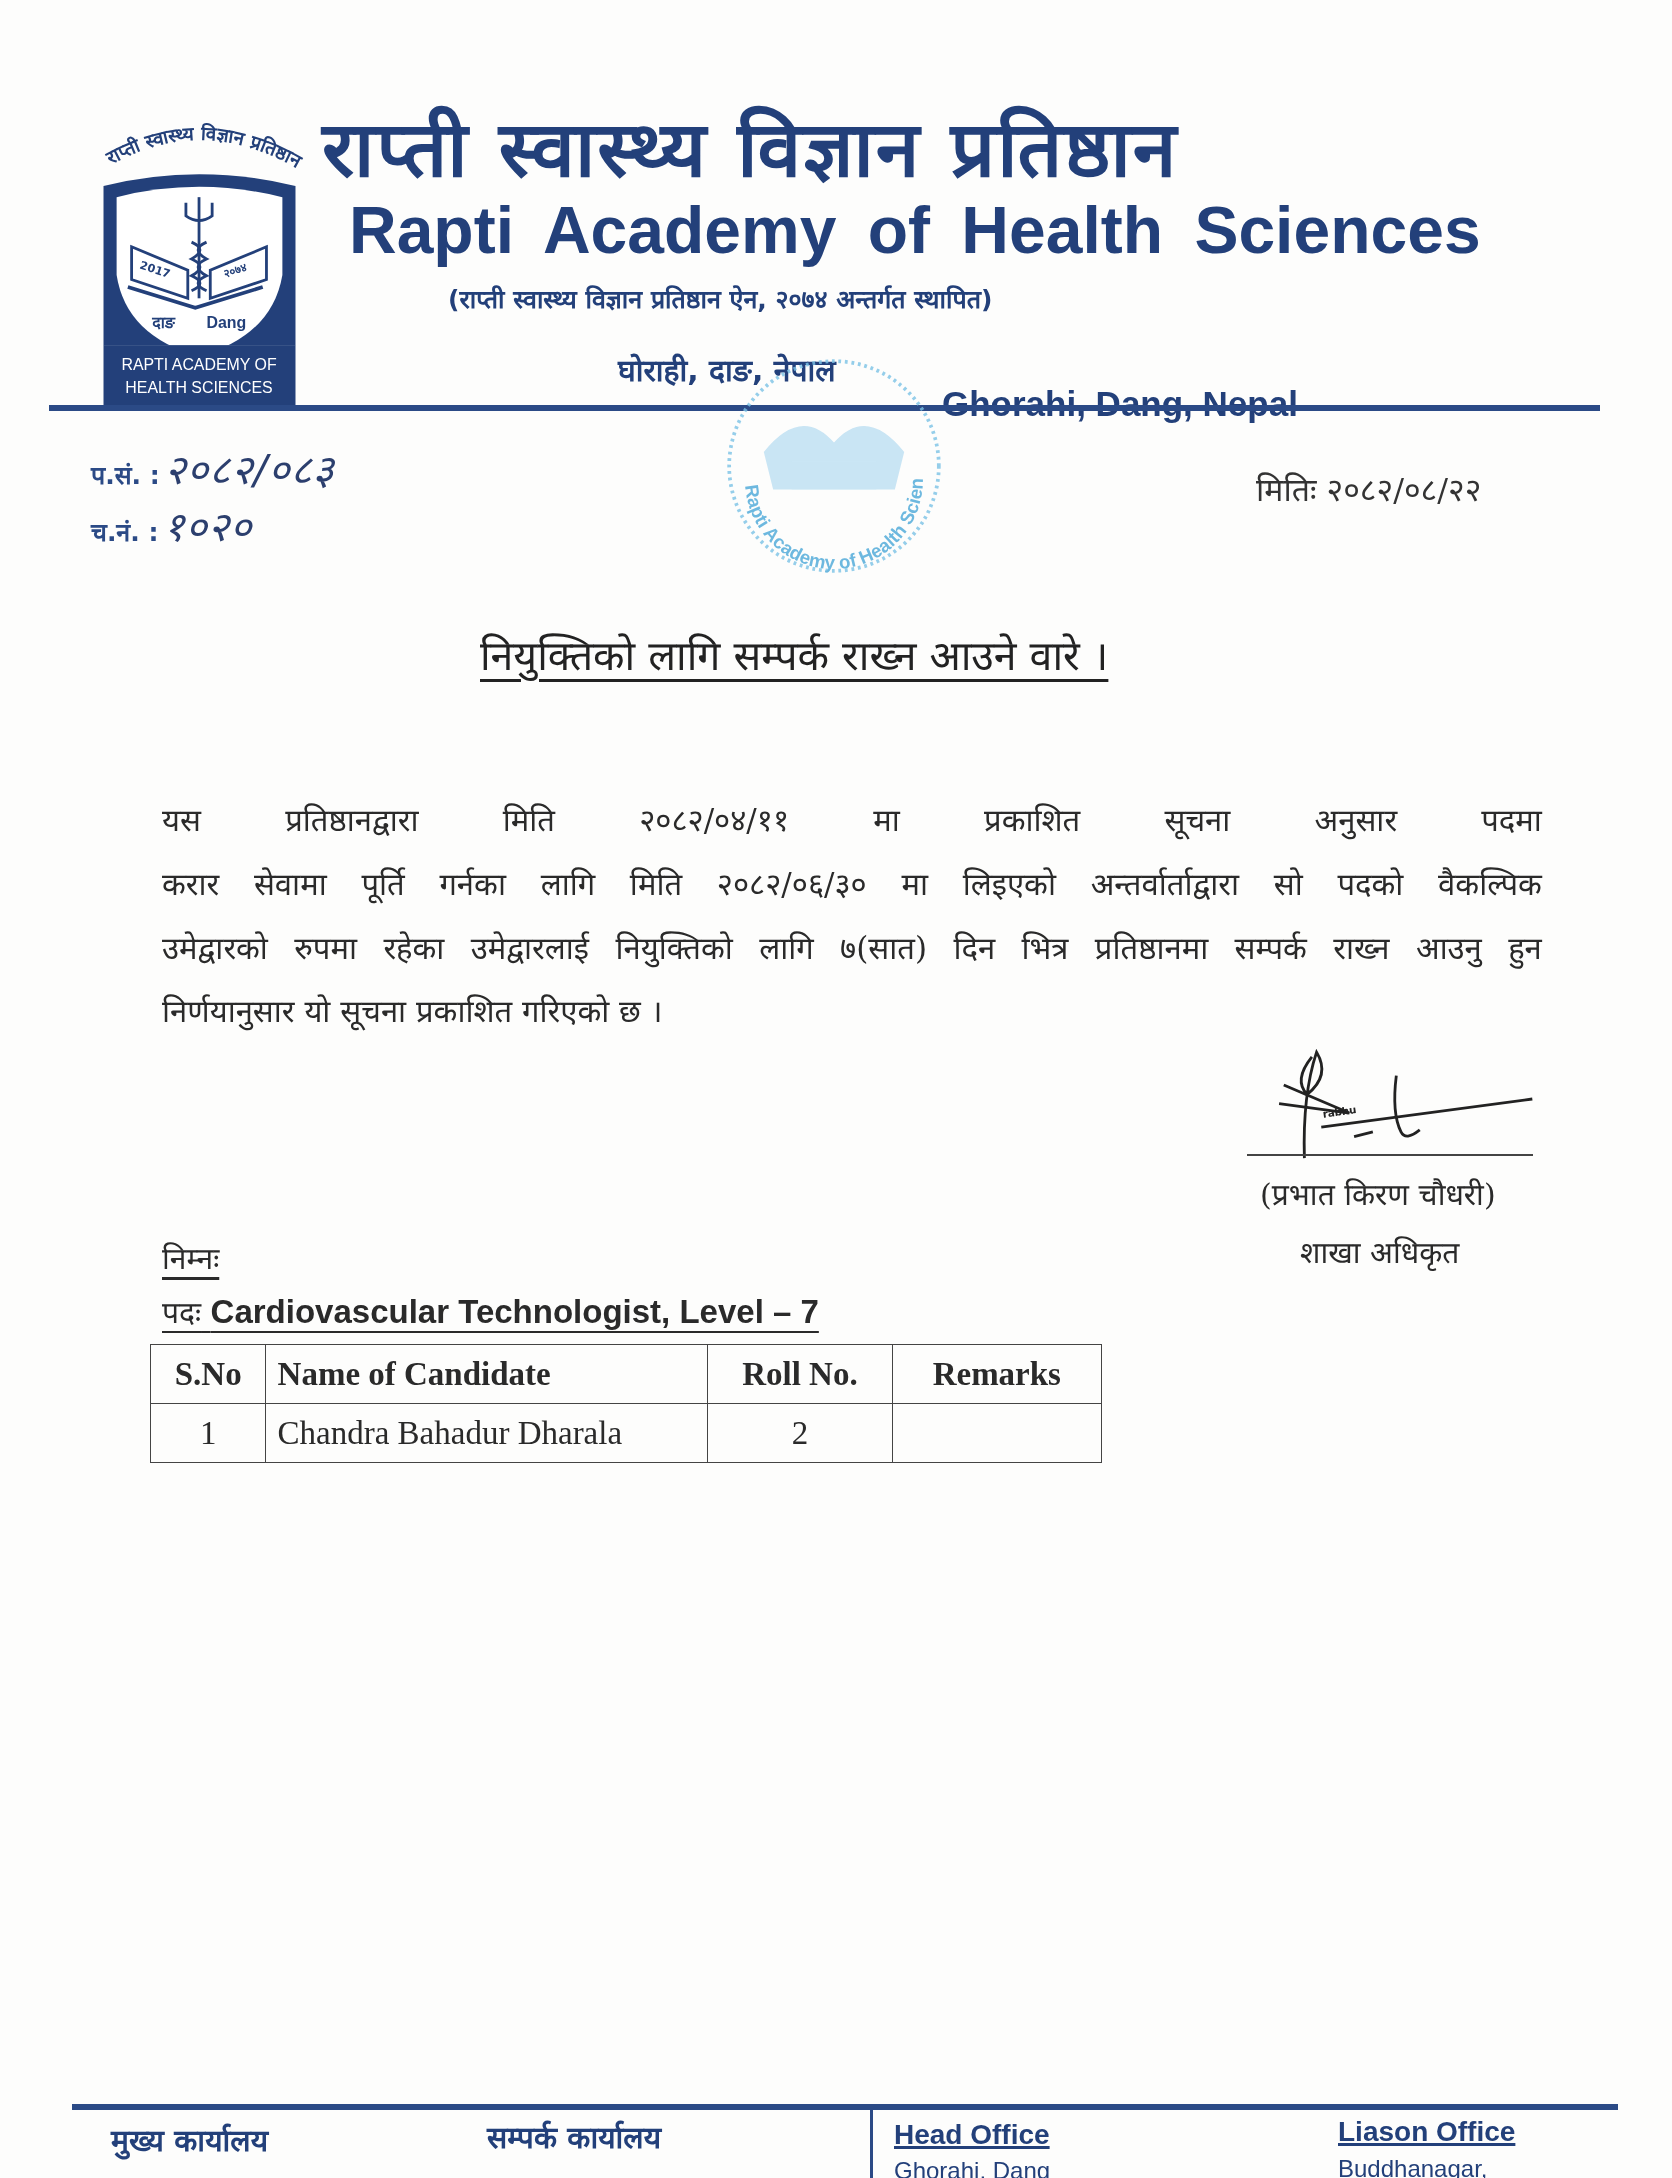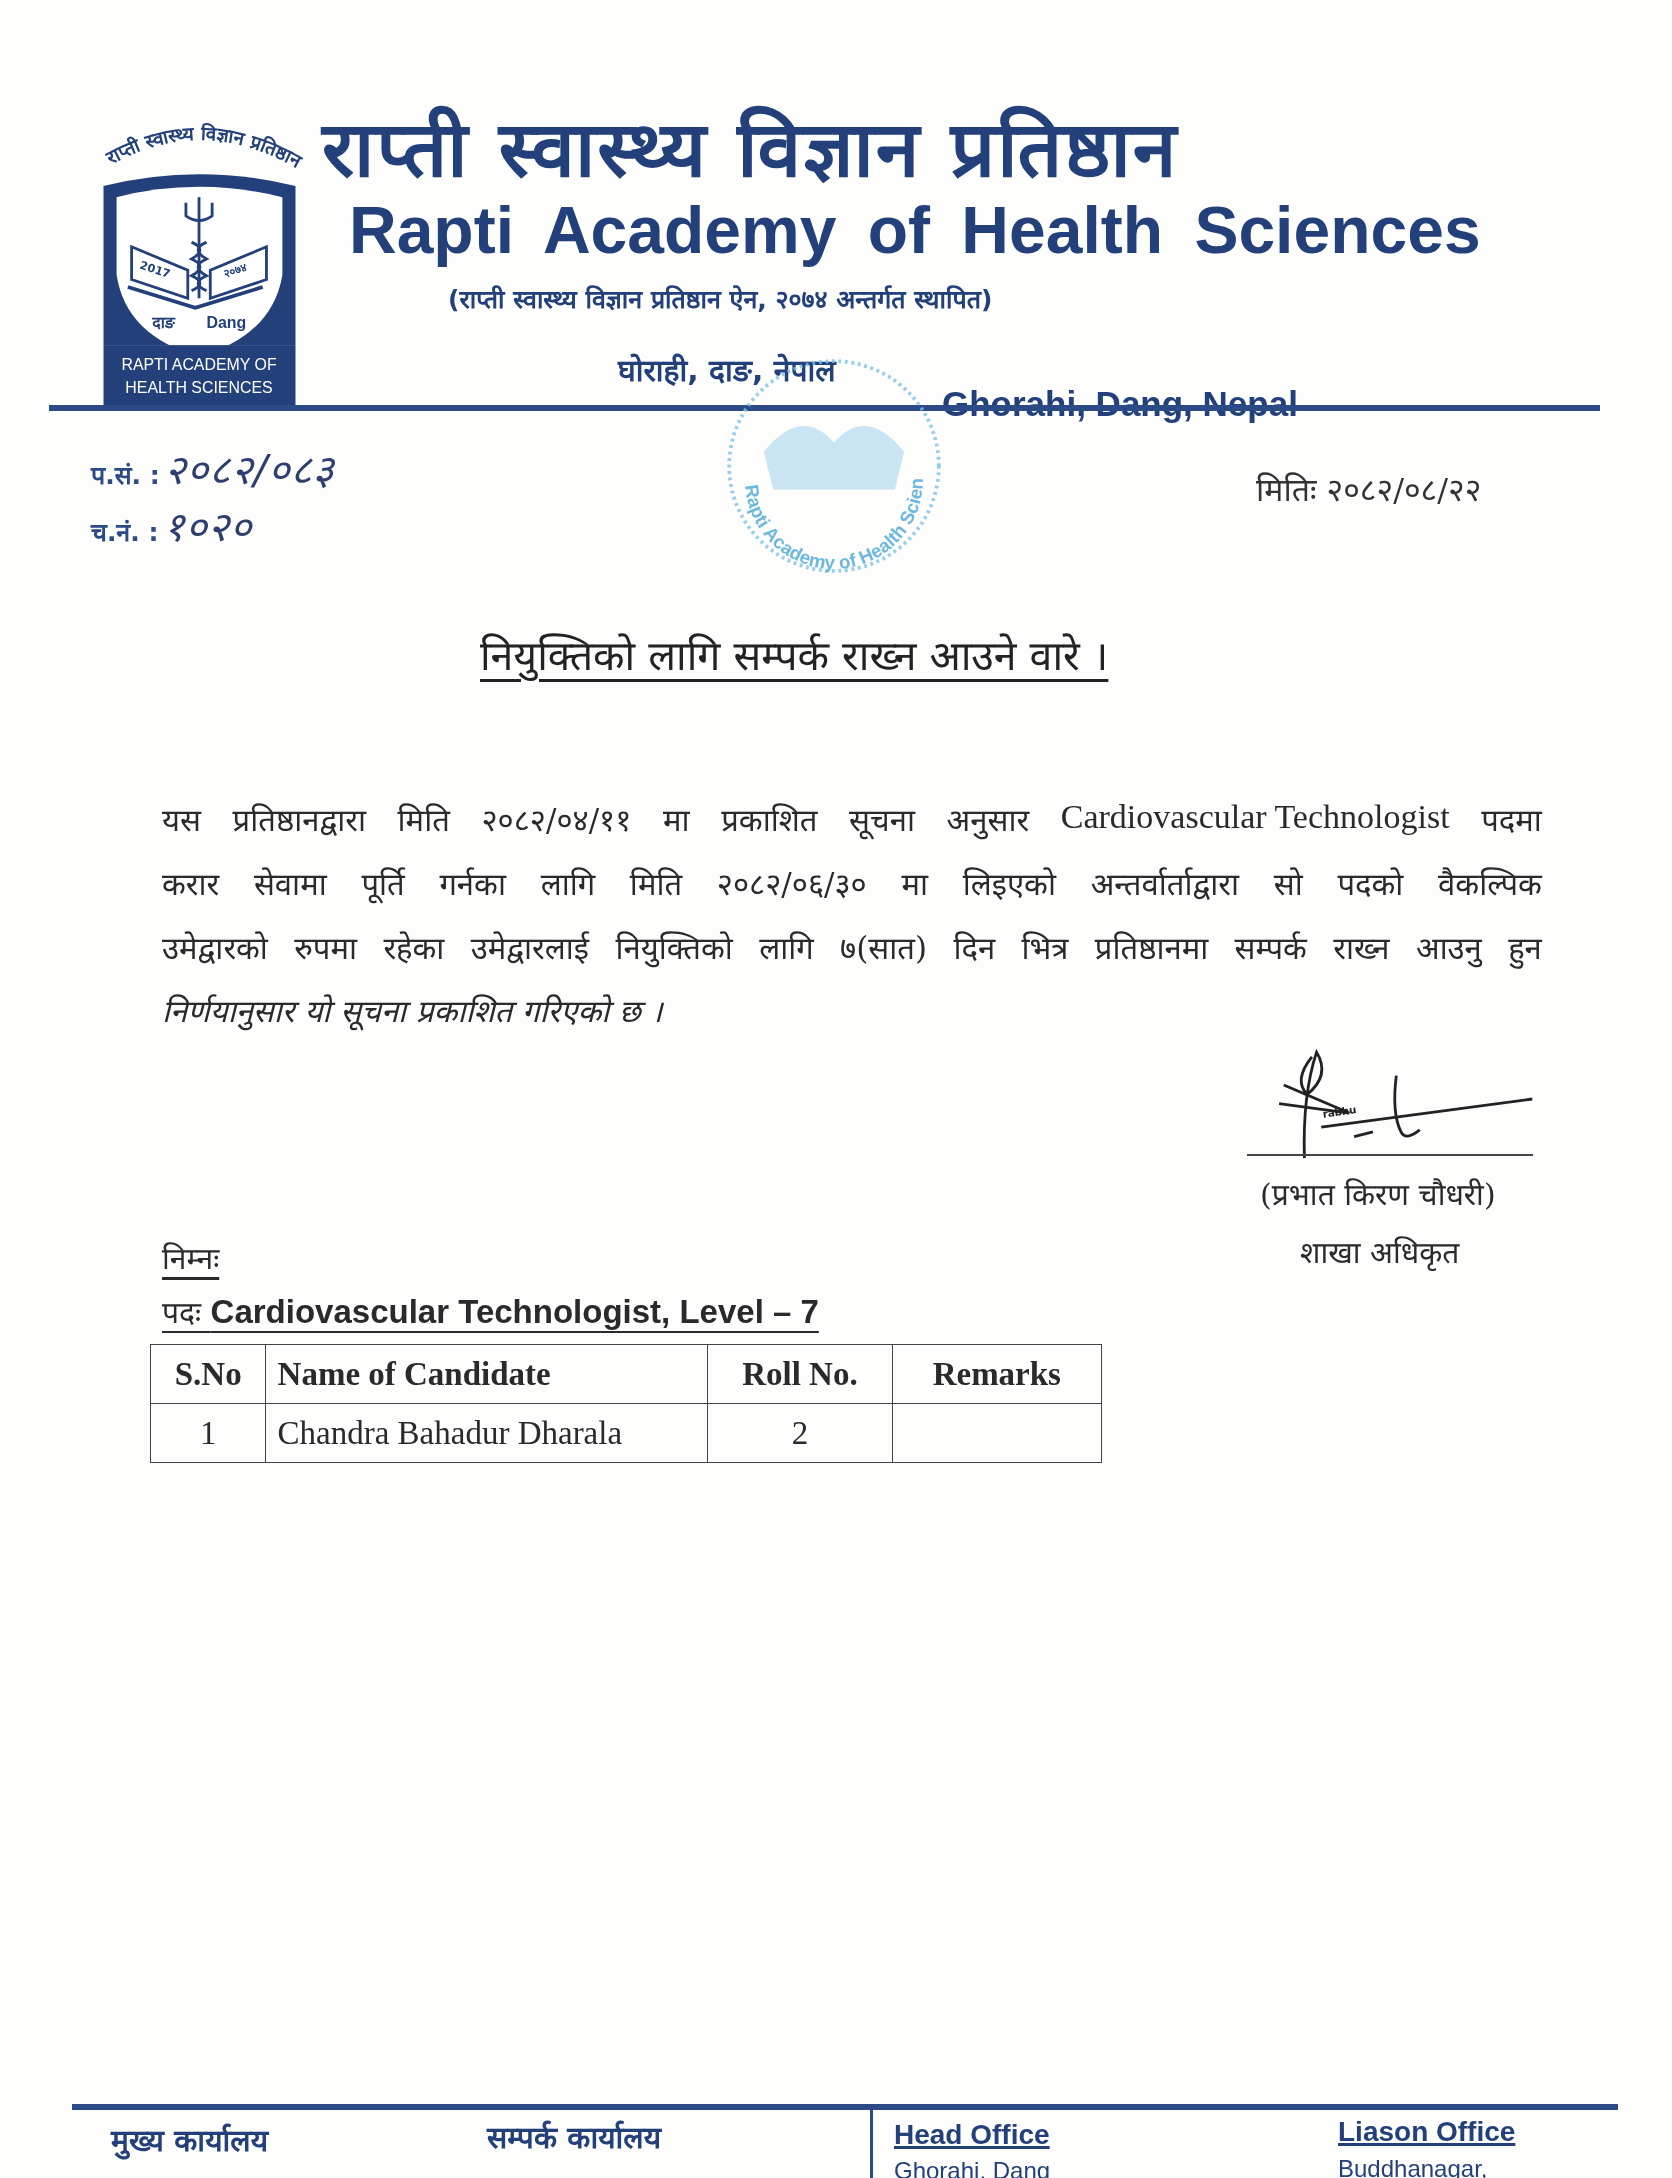--- a/index.html
+++ b/index.html
@@ -113,21 +113,20 @@
 
 <div class="abs body-line" style="top:798px;">
   <span>यस</span>
     <span>प्रतिष्ठानद्वारा</span>
     <span>मिति</span>
     <span>२०८२/०४/११</span>
     <span>मा</span>
     <span>प्रकाशित</span>
     <span>सूचना</span>
     <span>अनुसार</span>
-    <span style="font-family:'Liberation Serif',serif; font-size:34px;">Cardiovascular Technologist</span>
     <span>पदमा</span>
 </div>
 <div class="abs body-line" style="top:862px;">
   <span>करार</span>
     <span>सेवामा</span>
     <span>पूर्ति</span>
     <span>गर्नका</span>
     <span>लागि</span>
     <span>मिति</span>
     <span>२०८२/०६/३०</span>
@@ -147,21 +146,21 @@
     <span>लागि</span>
     <span>७(सात)</span>
     <span>दिन</span>
     <span>भित्र</span>
     <span>प्रतिष्ठानमा</span>
     <span>सम्पर्क</span>
     <span>राख्न</span>
     <span>आउनु</span>
     <span>हुन</span>
 </div>
-<div class="abs" style="left:162px; top:989px; font-size:31px; white-space:nowrap; color:#2a2a2a;font-style:italic;">निर्णयानुसार यो सूचना प्रकाशित गरिएको छ ।</div>
+<div class="abs" style="left:162px; top:989px; font-size:31px; white-space:nowrap; color:#2a2a2a;">निर्णयानुसार यो सूचना प्रकाशित गरिएको छ ।</div>
 
 <div class="abs" style="left:1265px; top:1038px; width:272px; height:122px;">
   <svg width="272" height="122" viewBox="0 0 290 130">
     <path d="M50,20 Q30,45 45,60 Q70,40 55,15 Q40,60 42,128" fill="none" stroke="#222" stroke-width="3"></path>
     <path d="M20,50 L90,80 L15,70" fill="none" stroke="#222" stroke-width="3"></path>
     <path d="M60,95 L285,65" fill="none" stroke="#222" stroke-width="3"></path>
     <path d="M140,40 Q135,80 145,100 Q150,110 165,98" fill="none" stroke="#222" stroke-width="3"></path>
     <text x="62" y="85" font-family="DejaVu Sans, sans-serif" font-size="11" font-weight="bold" fill="#222" transform="rotate(-8 62 85)">rabhu</text>
     <line x1="95" y1="105" x2="115" y2="100" stroke="#222" stroke-width="3"></line>
   </svg>

